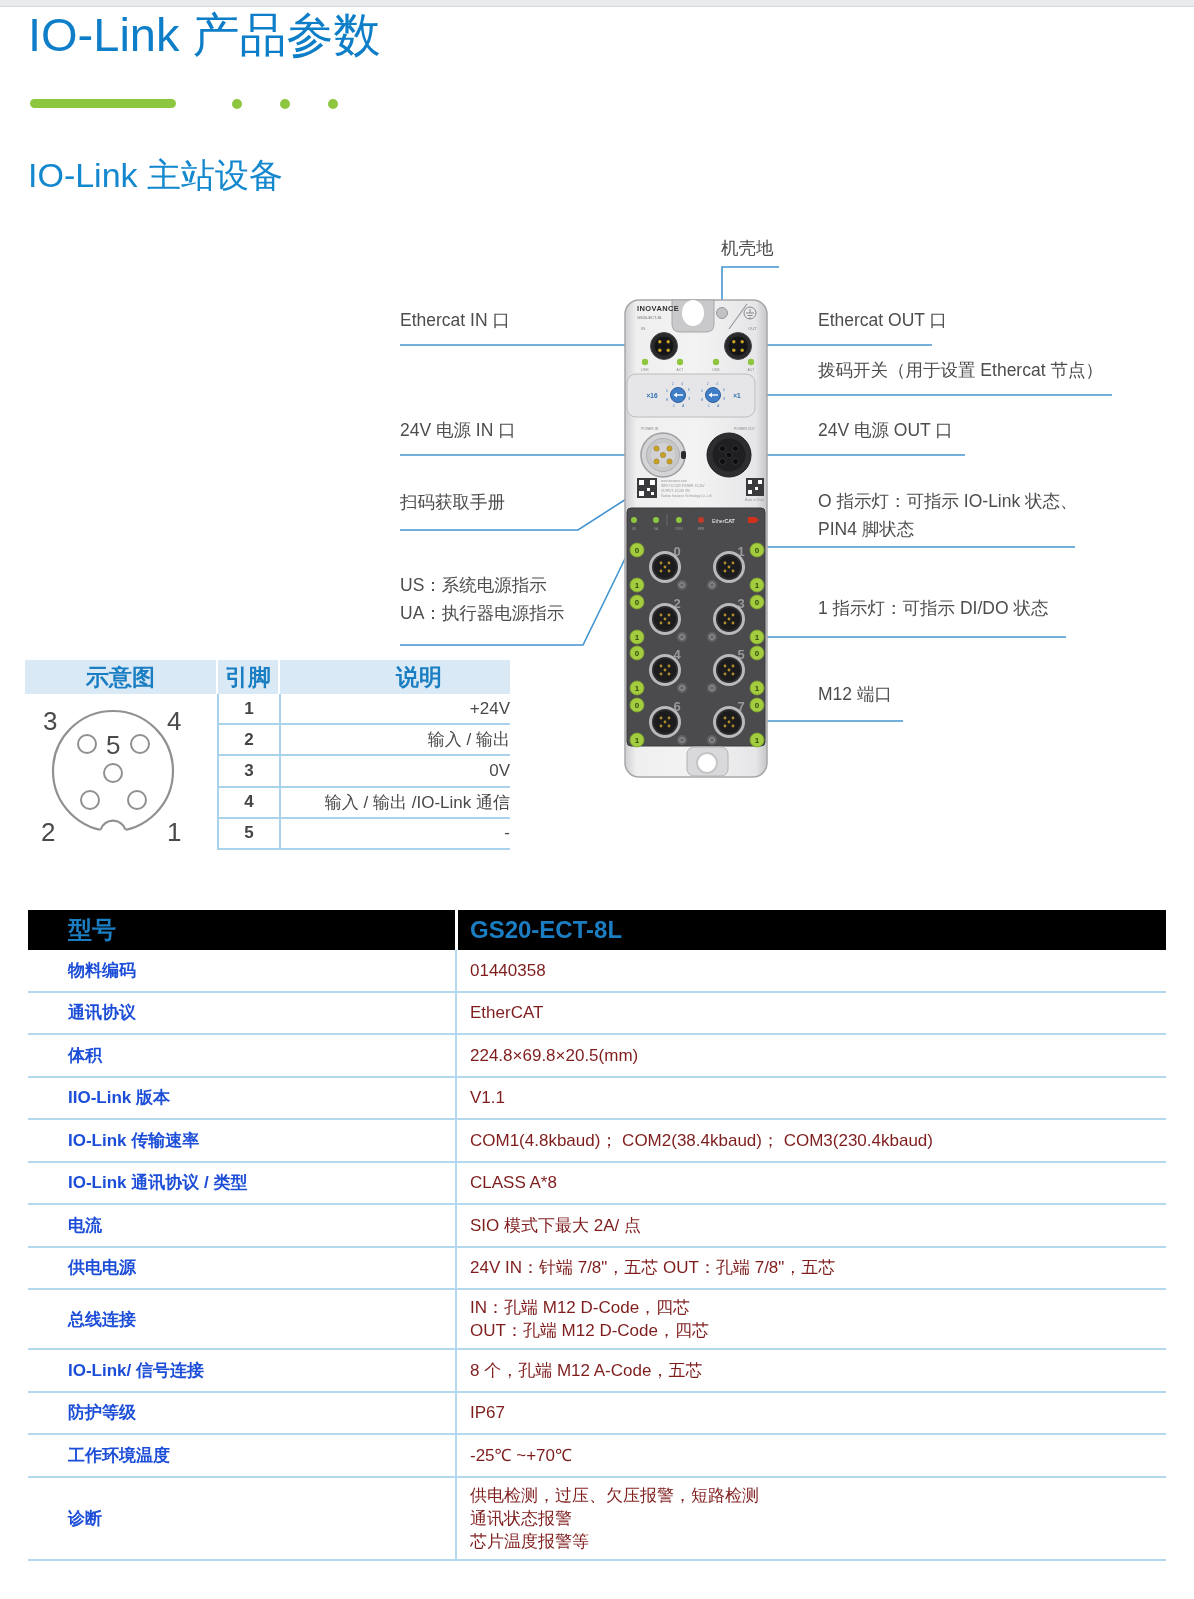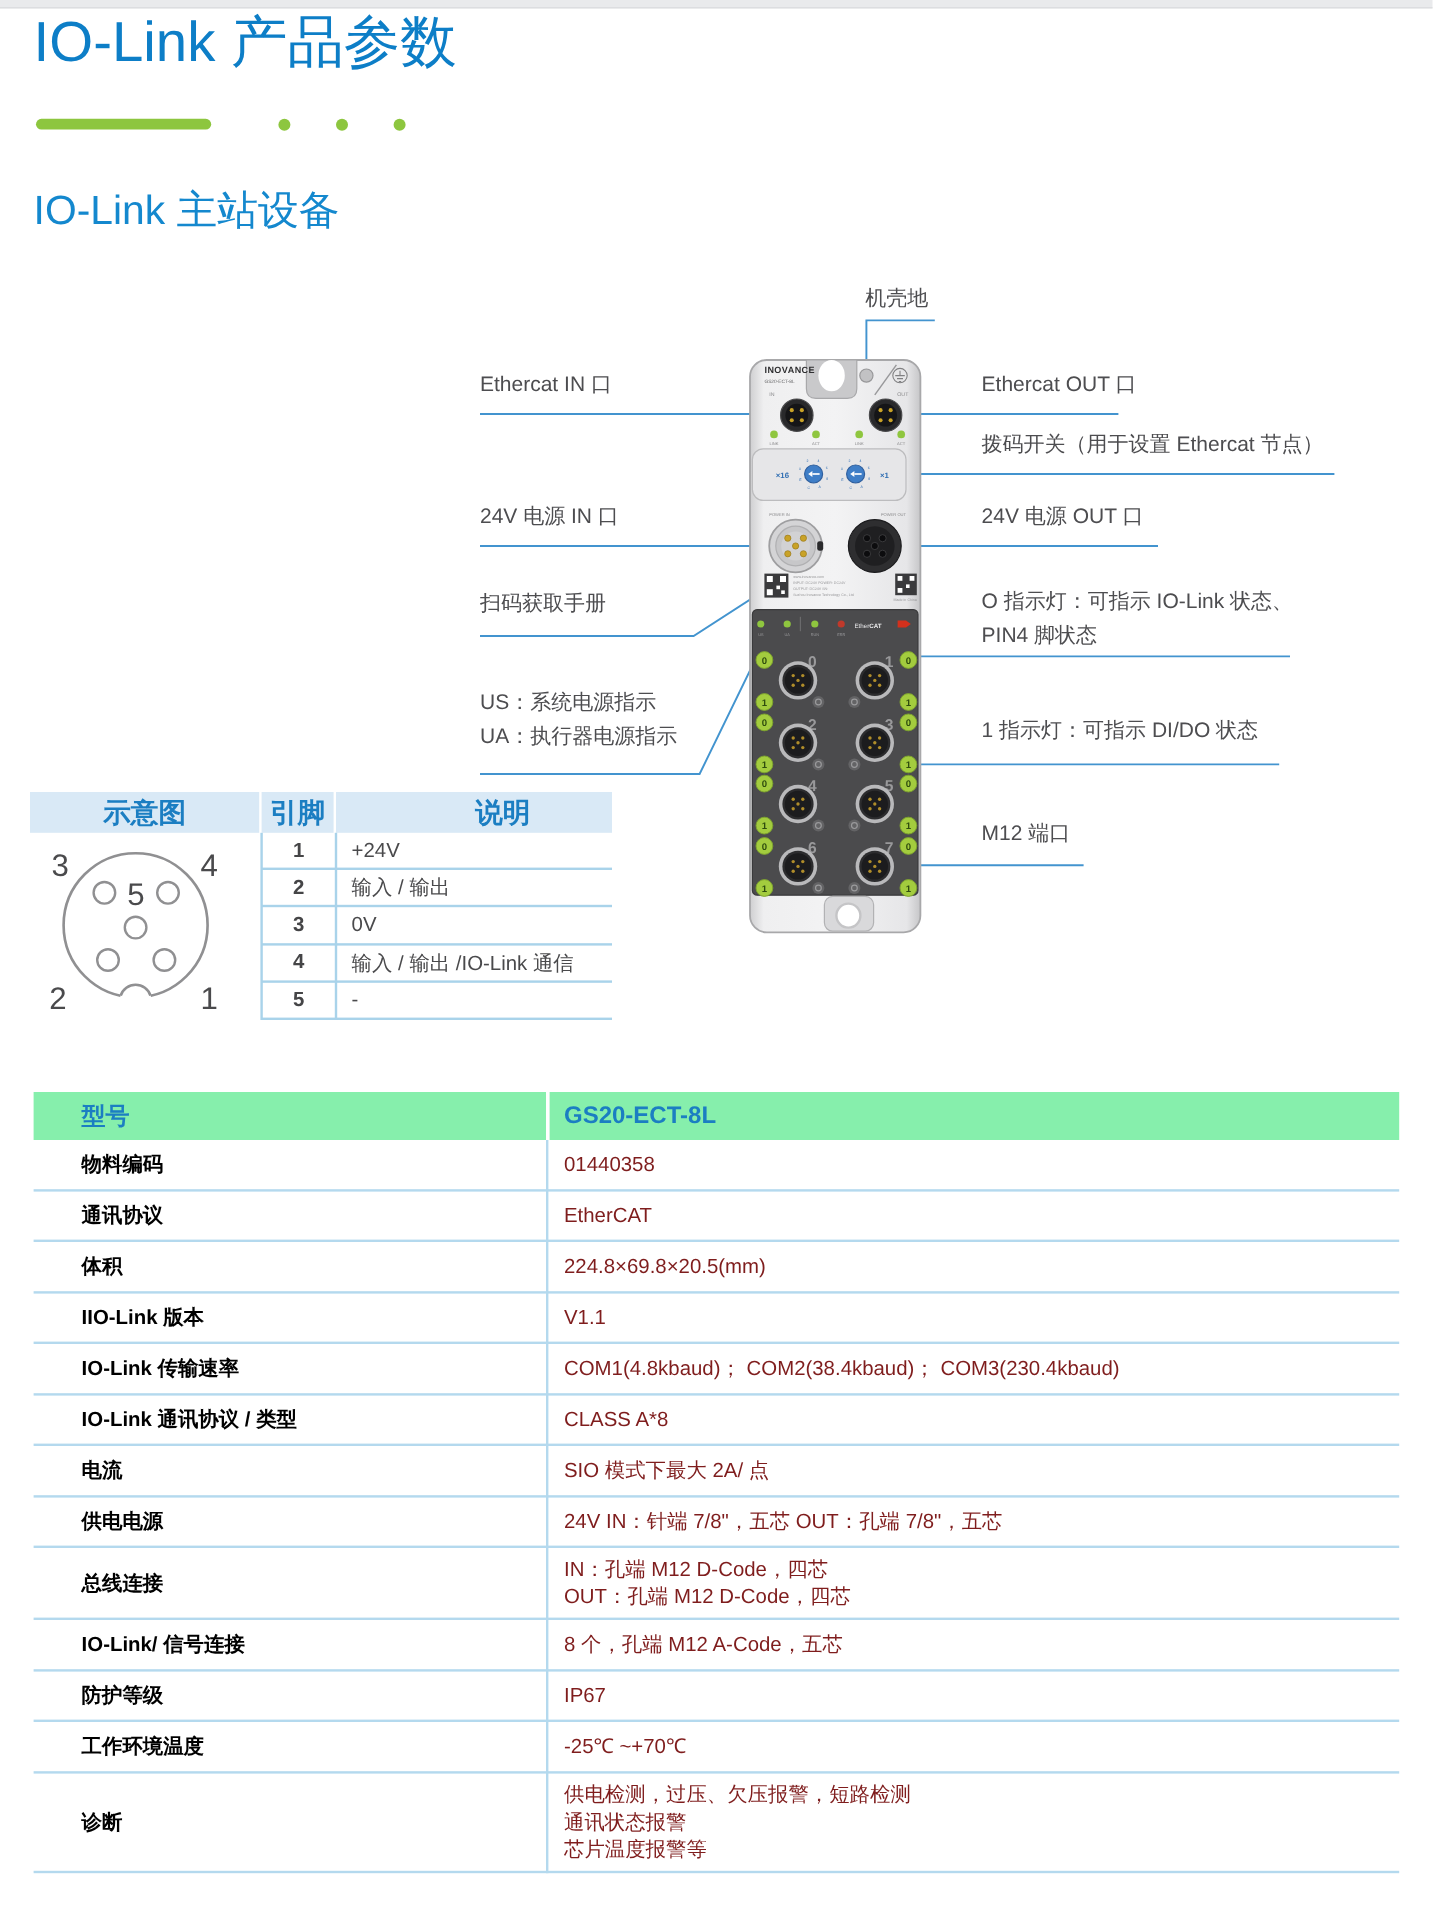--- a/index.html
+++ b/index.html
@@ -28,33 +28,33 @@
   .pin-head .cell { background:#d9e9f6; color:#1b7ec2; font-size:23px; font-weight:bold;
                     display:flex; align-items:center; justify-content:center; }
   .pin-head .c1 { width:191px; margin-right:2px; }
   .pin-head .c2 { width:60px;  margin-right:2px; }
   .pin-head .c3 { flex:1;padding-left:48px; }
   .pin-body { position:relative; height:156px; }
   .pin-diagram { position:absolute; left:0; top:0; width:193px; height:156px; }
   .pin-rows { position:absolute; left:193px; top:0; width:292px; }
   .pin-row { display:flex; height:31.2px; border-bottom:2px solid #a9d3ea; align-items:center; }
   .pin-row .pin-no  { width:62px; text-align:center; font-size:17px; color:#454547; font-weight:600; }
-  .pin-row .pin-desc{ flex:1; padding-left:13px; font-size:17px; color:#4a4a4c; }
+  .pin-row .pin-desc{ flex:1; padding-left:13px; font-size:17px; color:#4a4a4c;text-align:right; }
   .pin-vline { position:absolute; top:0; bottom:0; width:2px; background:#a9d3ea; }
 
   
   .spec-table { position:absolute; left:28px; top:910px; width:1138px; }
   .spec-head { display:flex; height:40px; }
-  .spec-head .cell { background:#86efac; color:#1b7ec2; font-size:20px; font-weight:bold;
+  .spec-head .cell { background:#000000; color:#1b7ec2; font-size:24px; font-weight:bold;
                      display:flex; align-items:center; }
   .spec-head .c1 { width:427px; margin-right:3px; padding-left:40px; }
   .spec-head .c2 { flex:1; padding-left:12px; }
   .spec-body { position:relative; }
   .spec-row { display:flex; border-bottom:2px solid #b4d9ee; min-height:42.5px; align-items:center; }
-  .spec-label { width:427px; padding:6px 10px 6px 40px; font-size:17px; font-weight:600; color:#000000; line-height:23px; }
+  .spec-label { width:427px; padding:6px 10px 6px 40px; font-size:17px; font-weight:600; color:#1d4ed8; line-height:23px; }
   .spec-value { flex:1; padding:6px 10px 6px 15px; font-size:17px; color:#7f1d1d; line-height:23px; white-space:pre-line; }
   .spec-vline { position:absolute; left:427px; top:0; bottom:0; width:2px; background:#b4d9ee; }
 </style>
 </head>
 <body>
 
 <div id="page">
 
   <div class="top-strip"></div>
 

